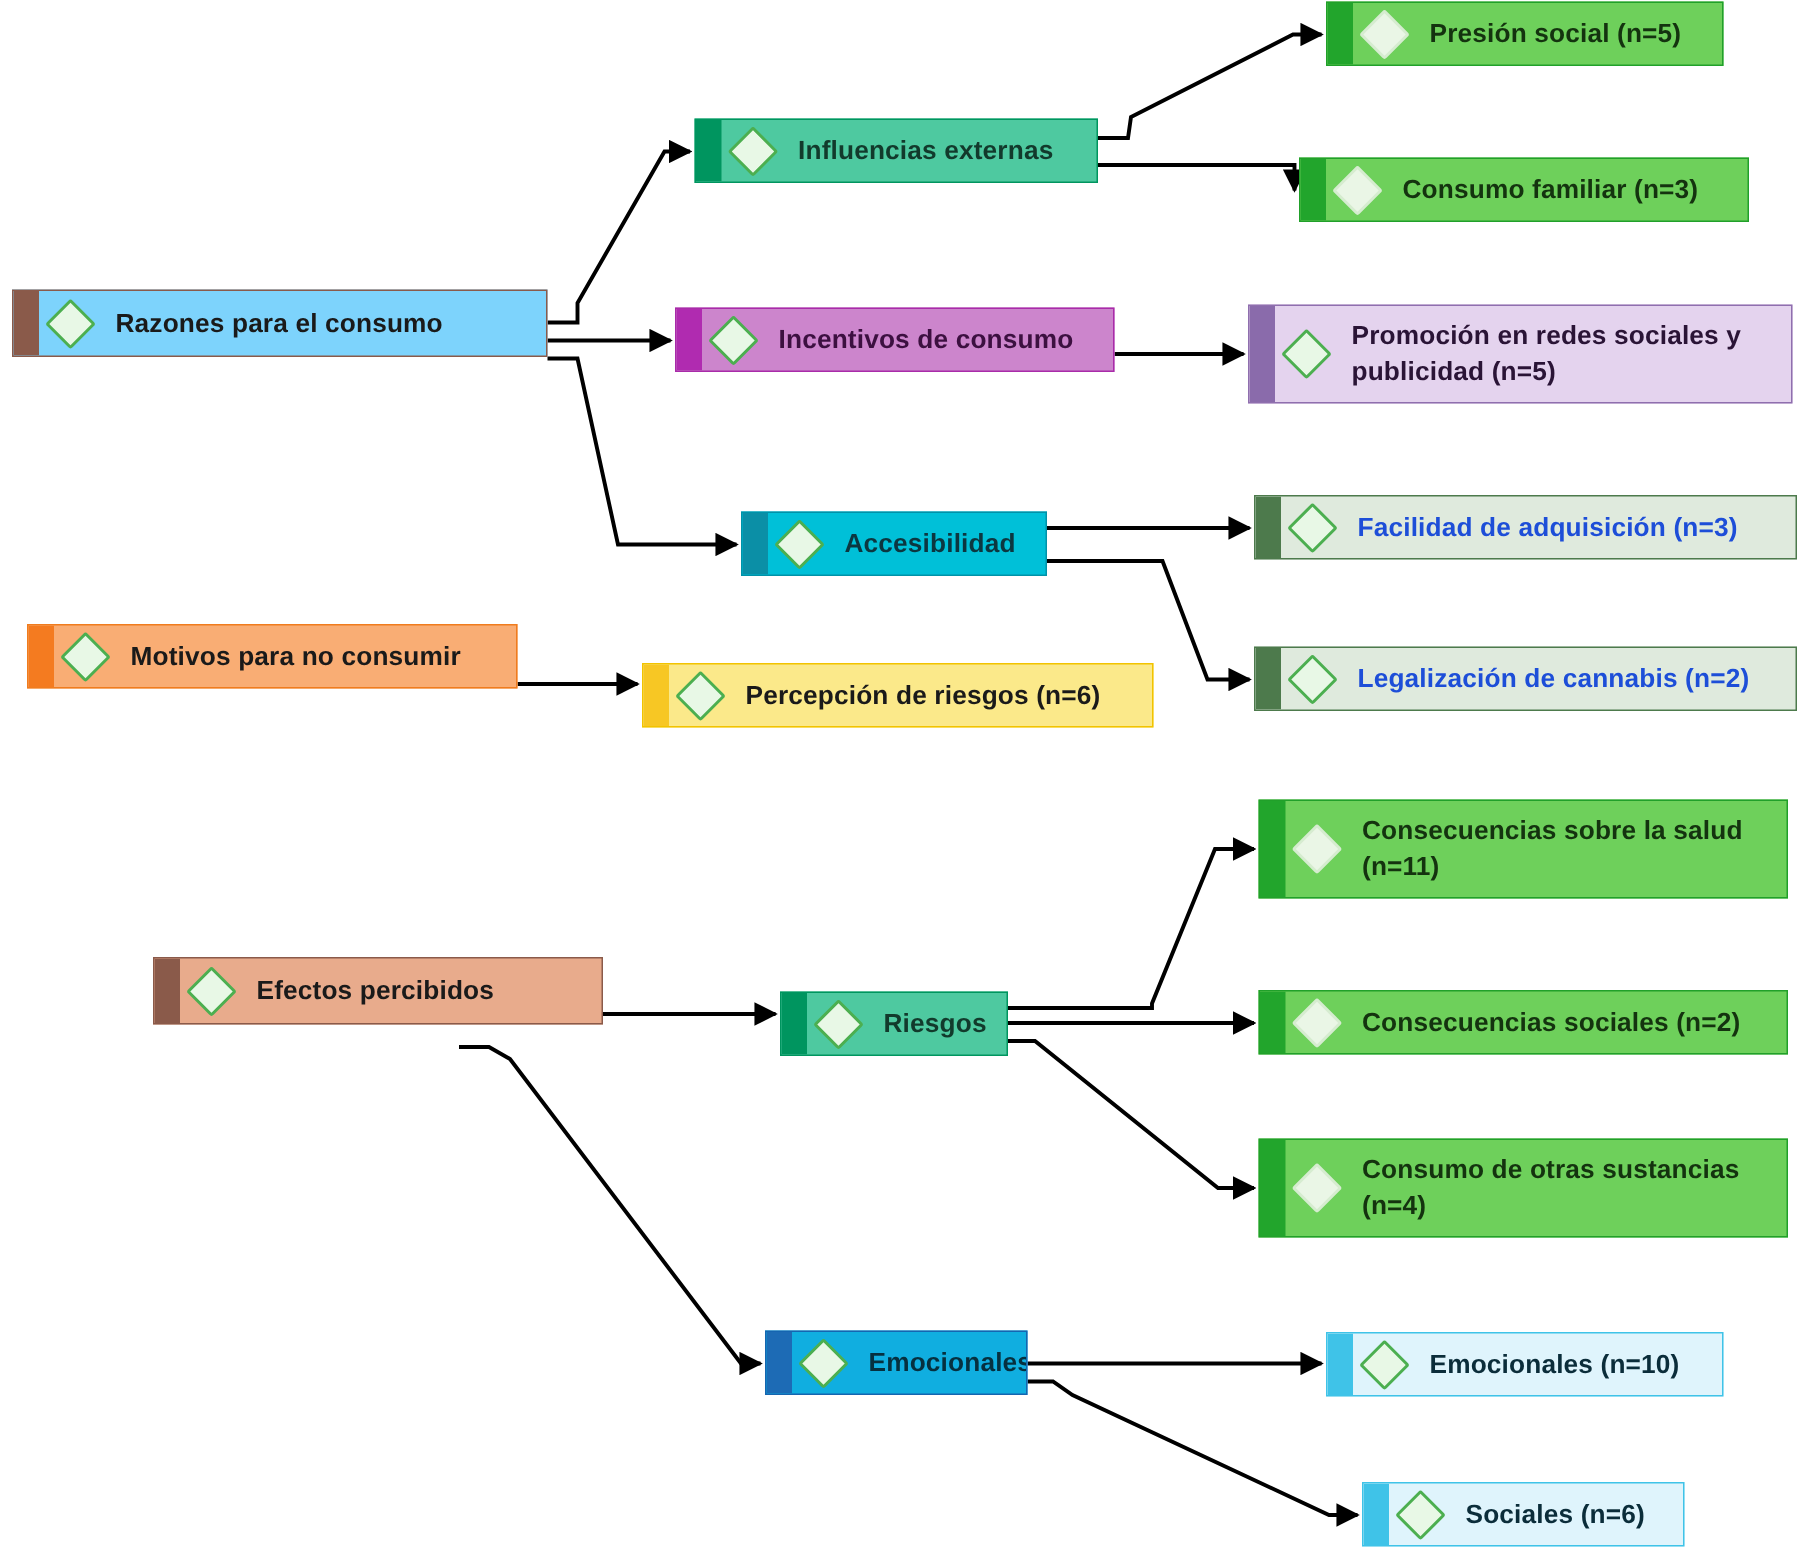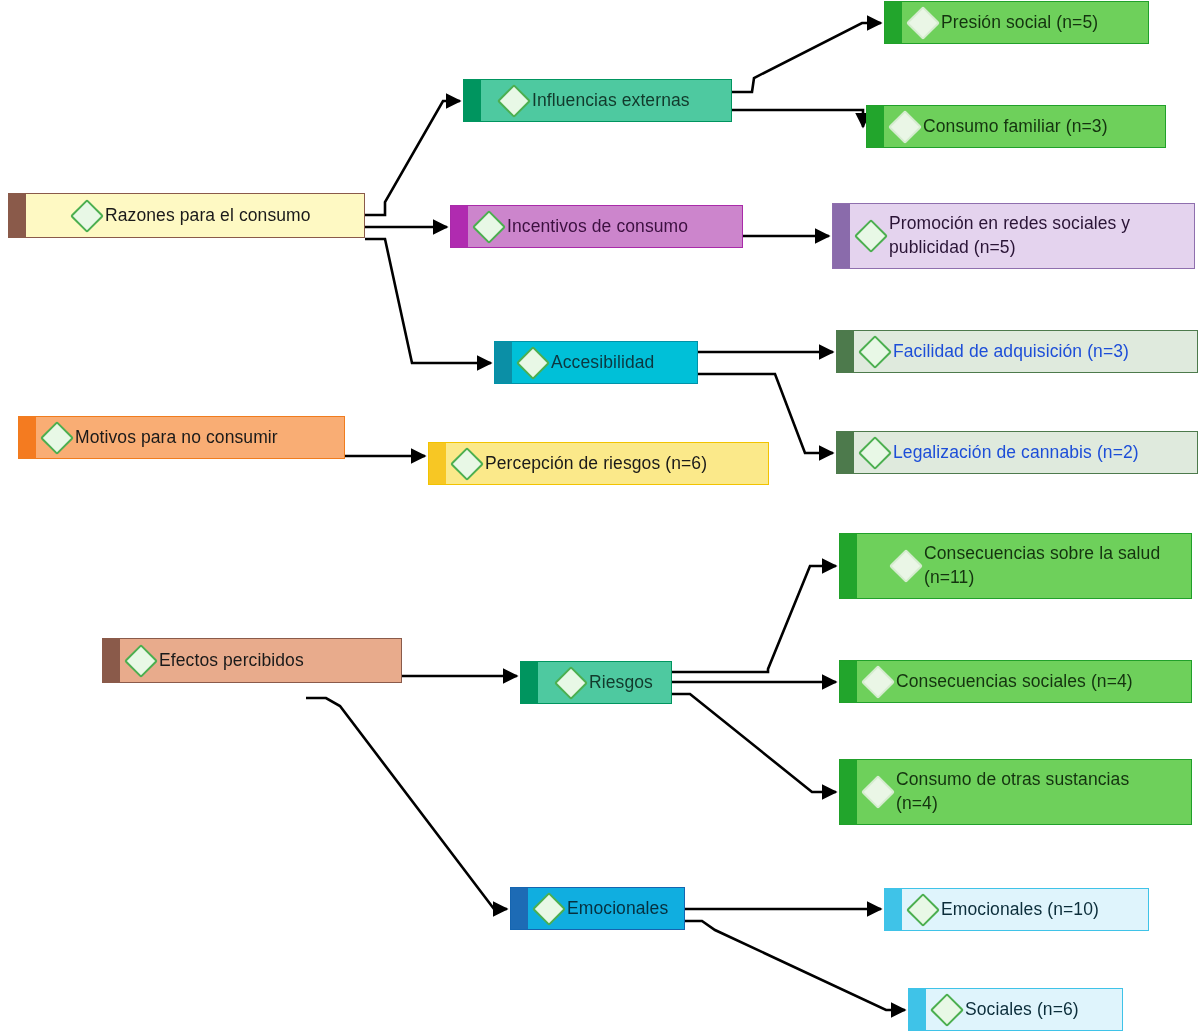--- a/index.html
+++ b/index.html
@@ -39,59 +39,60 @@
     position: absolute;
     left: 0;
     top: 0;
     bottom: 0;
     width: 17px;
   }
   .node .body {
     position: relative;
     display: flex;
     align-items: center;
-    gap: 6px;
+    gap: 18px;
     padding-left: 26px;
     padding-right: 10px;
     width: 100%;
     box-sizing: border-box;
+    font-weight: bold;
   }
   .dia {
     flex: 0 0 auto;
     width: 20px;
     height: 20px;
     transform: rotate(45deg);
     border: 2px solid #4caf50;
     border-radius: 2px;
     background: #e8f8e6;
   }
   .node-label {
     font-size: 17.5px;
     line-height: 1.35;
     letter-spacing: 0.1px;
     white-space: pre-line;
   }
   
-  .t-brown   { background:#fef9c3; border-color:#8a5a4a;padding-left:40px; }
+  .t-brown   { background:#7dd3fc; border-color:#8a5a4a; }
   .t-brown   .accent { background:#8a5a4a; }
   .t-brown   .node-label { color:#1a1a1a; }
 
   .t-salmon  { background:#e8ab8c; border-color:#8a5a4a; }
   .t-salmon  .accent { background:#8a5a4a; }
   .t-salmon  .node-label { color:#1a1a1a; }
 
   .t-orange  { background:#f9ad74; border-color:#f07c1e; }
   .t-orange  .accent { background:#f47b20; }
   .t-orange  .node-label { color:#1a1a1a; }
 
   .t-yellow  { background:#fbe98a; border-color:#f2c300;text-align:center; }
   .t-yellow  .accent { background:#f7c724; }
   .t-yellow  .node-label { color:#1a1a1a; }
 
-  .t-tealmid { background:#4ec9a0; border-color:#00955f;padding-left:12px; }
+  .t-tealmid { background:#4ec9a0; border-color:#00955f; }
   .t-tealmid .accent { background:#00955f; }
   .t-tealmid .node-label { color:#123a2c; }
 
   .t-green   { background:#6ed05b; border-color:#21a02a; }
   .t-green   .accent { background:#22a52c; }
   .t-green   .node-label { color:#14330f; }
   .t-green   .dia { background:#eaf6e6; border-color:#d6ecd0; }
 
   .t-purple  { background:#cc85cc; border-color:#a92ba9; }
   .t-purple  .accent { background:#b02bb0; }
@@ -234,33 +235,33 @@
           <span class="node-label">Efectos percibidos</span>
         </div>
       </div>
       <div class="node t-tealmid" style="left: 520px; top: 661px; width: 152px; height: 43px;">
         <div class="accent"></div>
         <div class="body">
           <span class="dia"></span>
           <span class="node-label">Riesgos</span>
         </div>
       </div>
-      <div class="node t-green" style="left: 839px; top: 533px; width: 353px; height: 66px; padding-left: 28px;">
+      <div class="node t-green" style="left: 839px; top: 533px; width: 353px; height: 66px;">
         <div class="accent"></div>
         <div class="body">
           <span class="dia"></span>
           <span class="node-label">Consecuencias sobre la salud
 (n=11)</span>
         </div>
       </div>
       <div class="node t-green" style="left: 839px; top: 660px; width: 353px; height: 43px;">
         <div class="accent"></div>
         <div class="body">
           <span class="dia"></span>
-          <span class="node-label">Consecuencias sociales (n=4)</span>
+          <span class="node-label">Consecuencias sociales (n=2)</span>
         </div>
       </div>
       <div class="node t-green" style="left: 839px; top: 759px; width: 353px; height: 66px;">
         <div class="accent"></div>
         <div class="body">
           <span class="dia"></span>
           <span class="node-label">Consumo de otras sustancias
 (n=4)</span>
         </div>
       </div>

